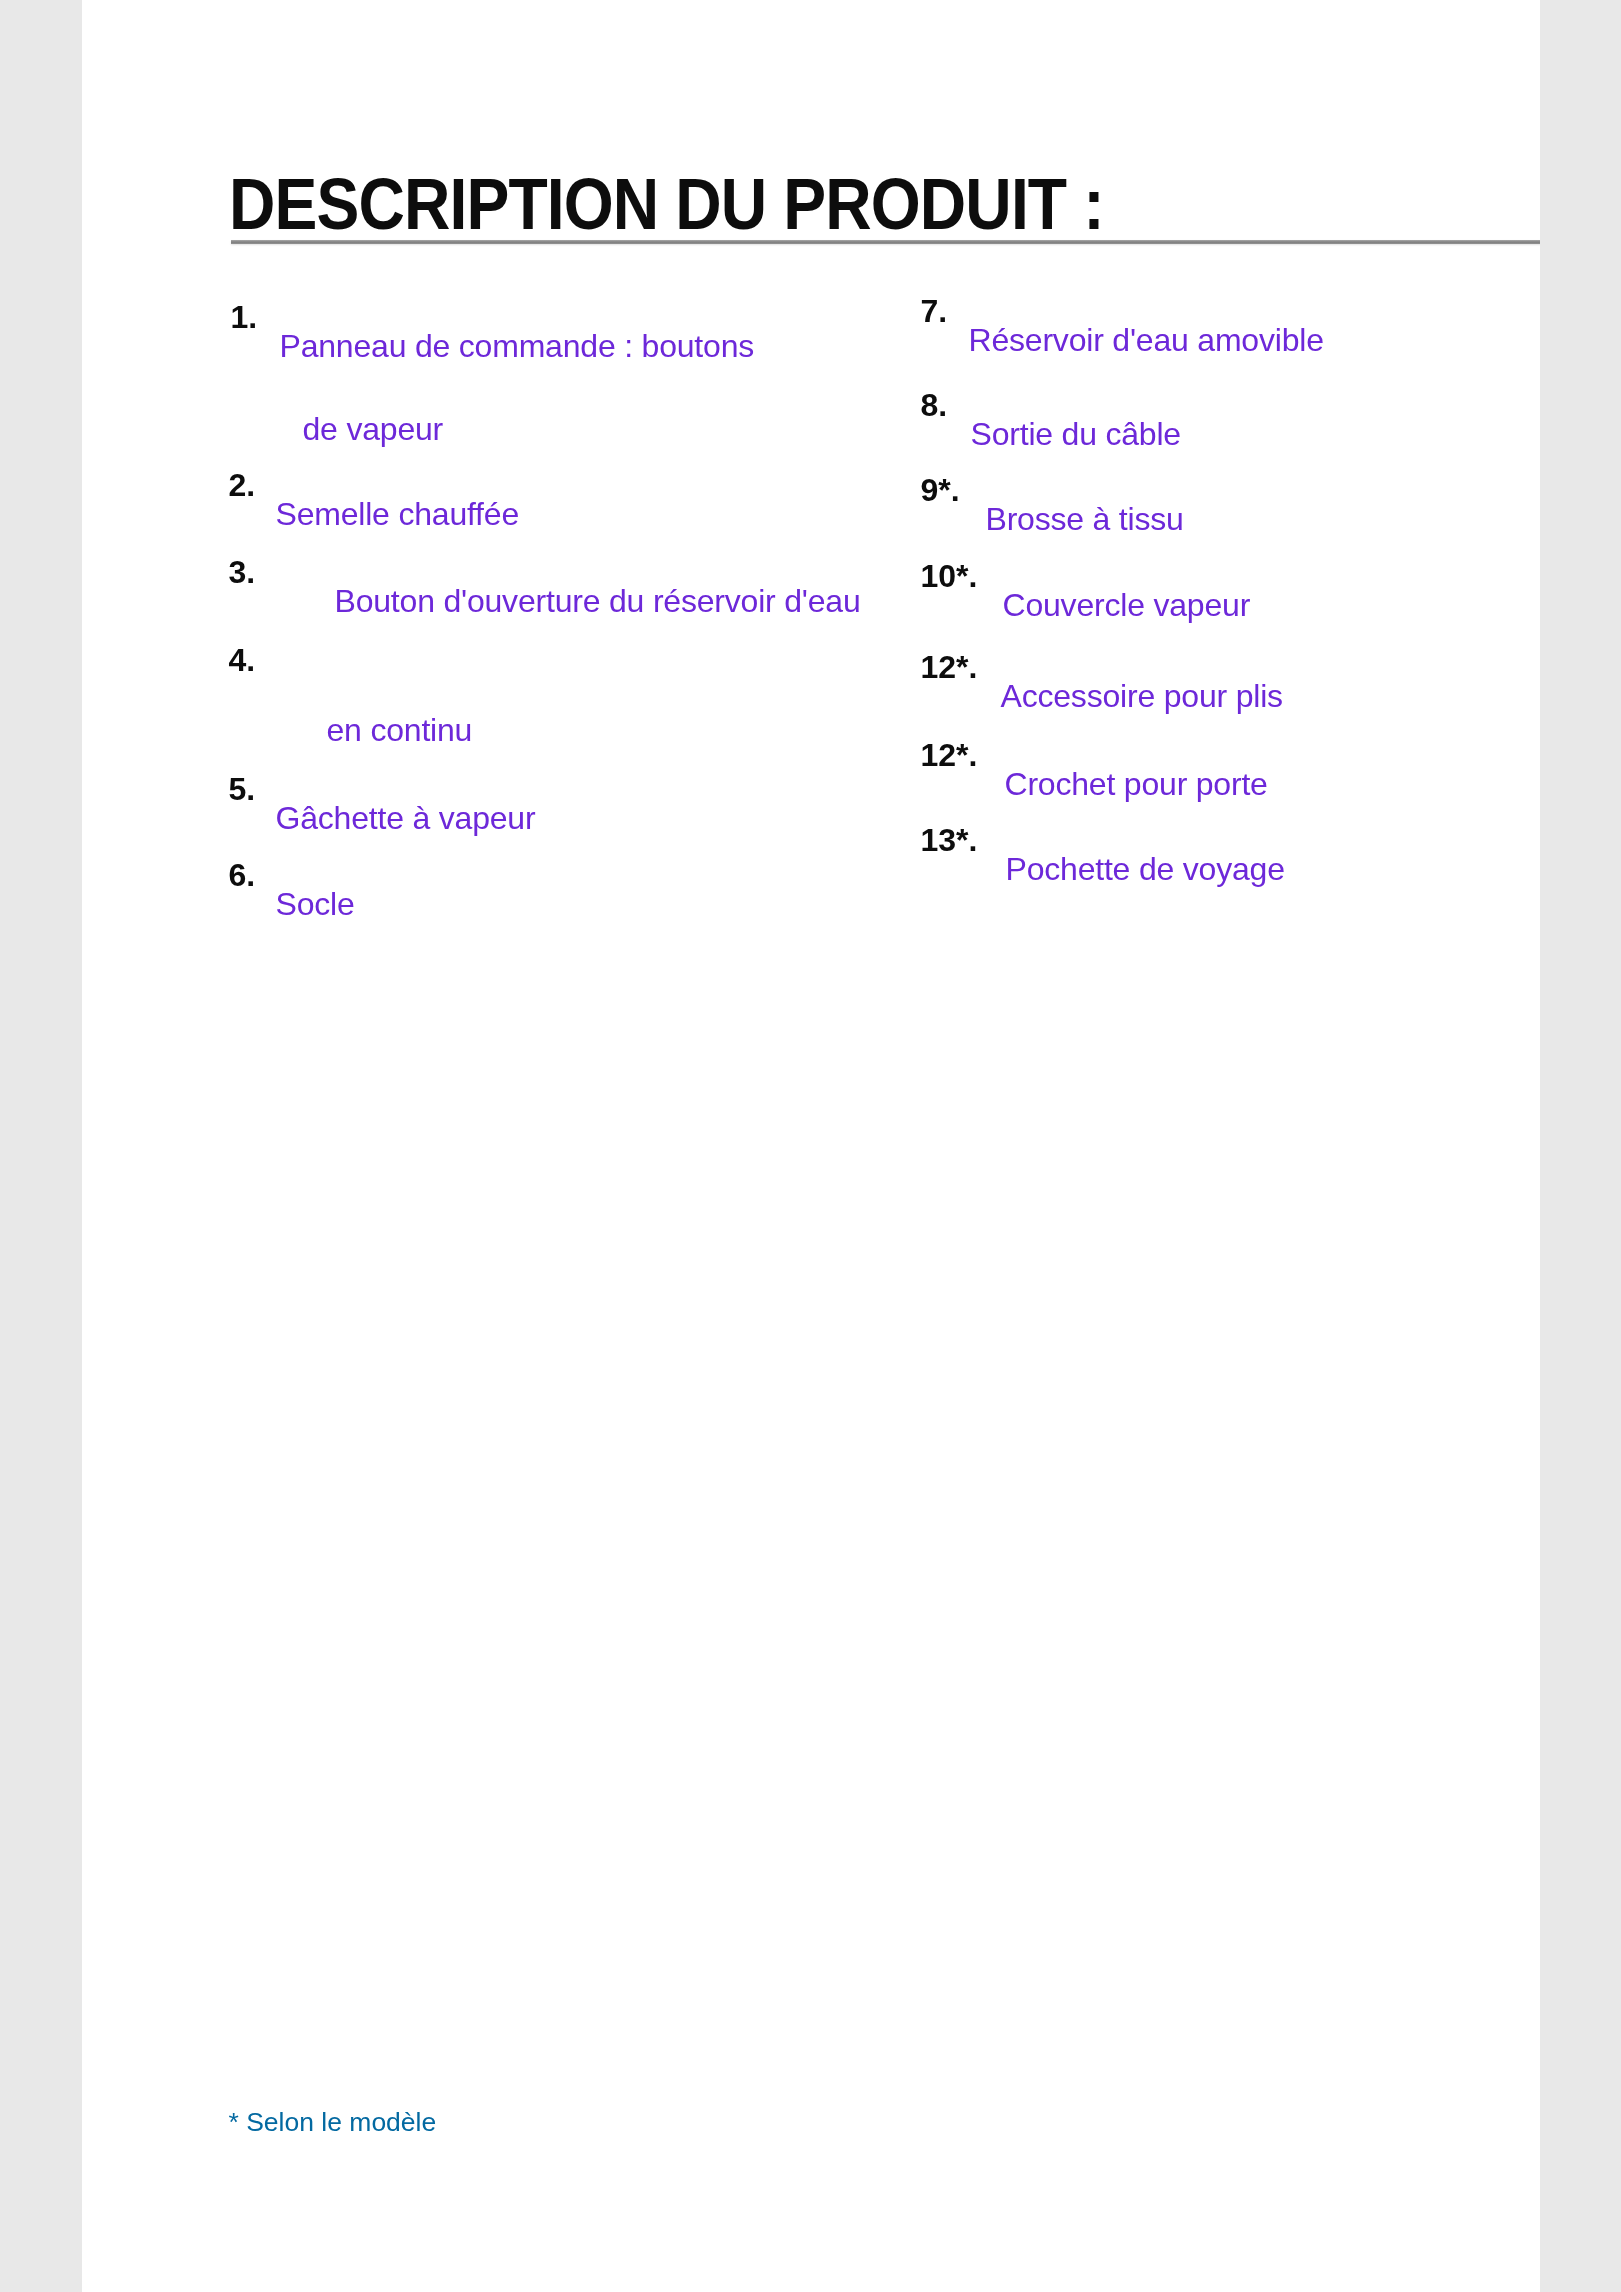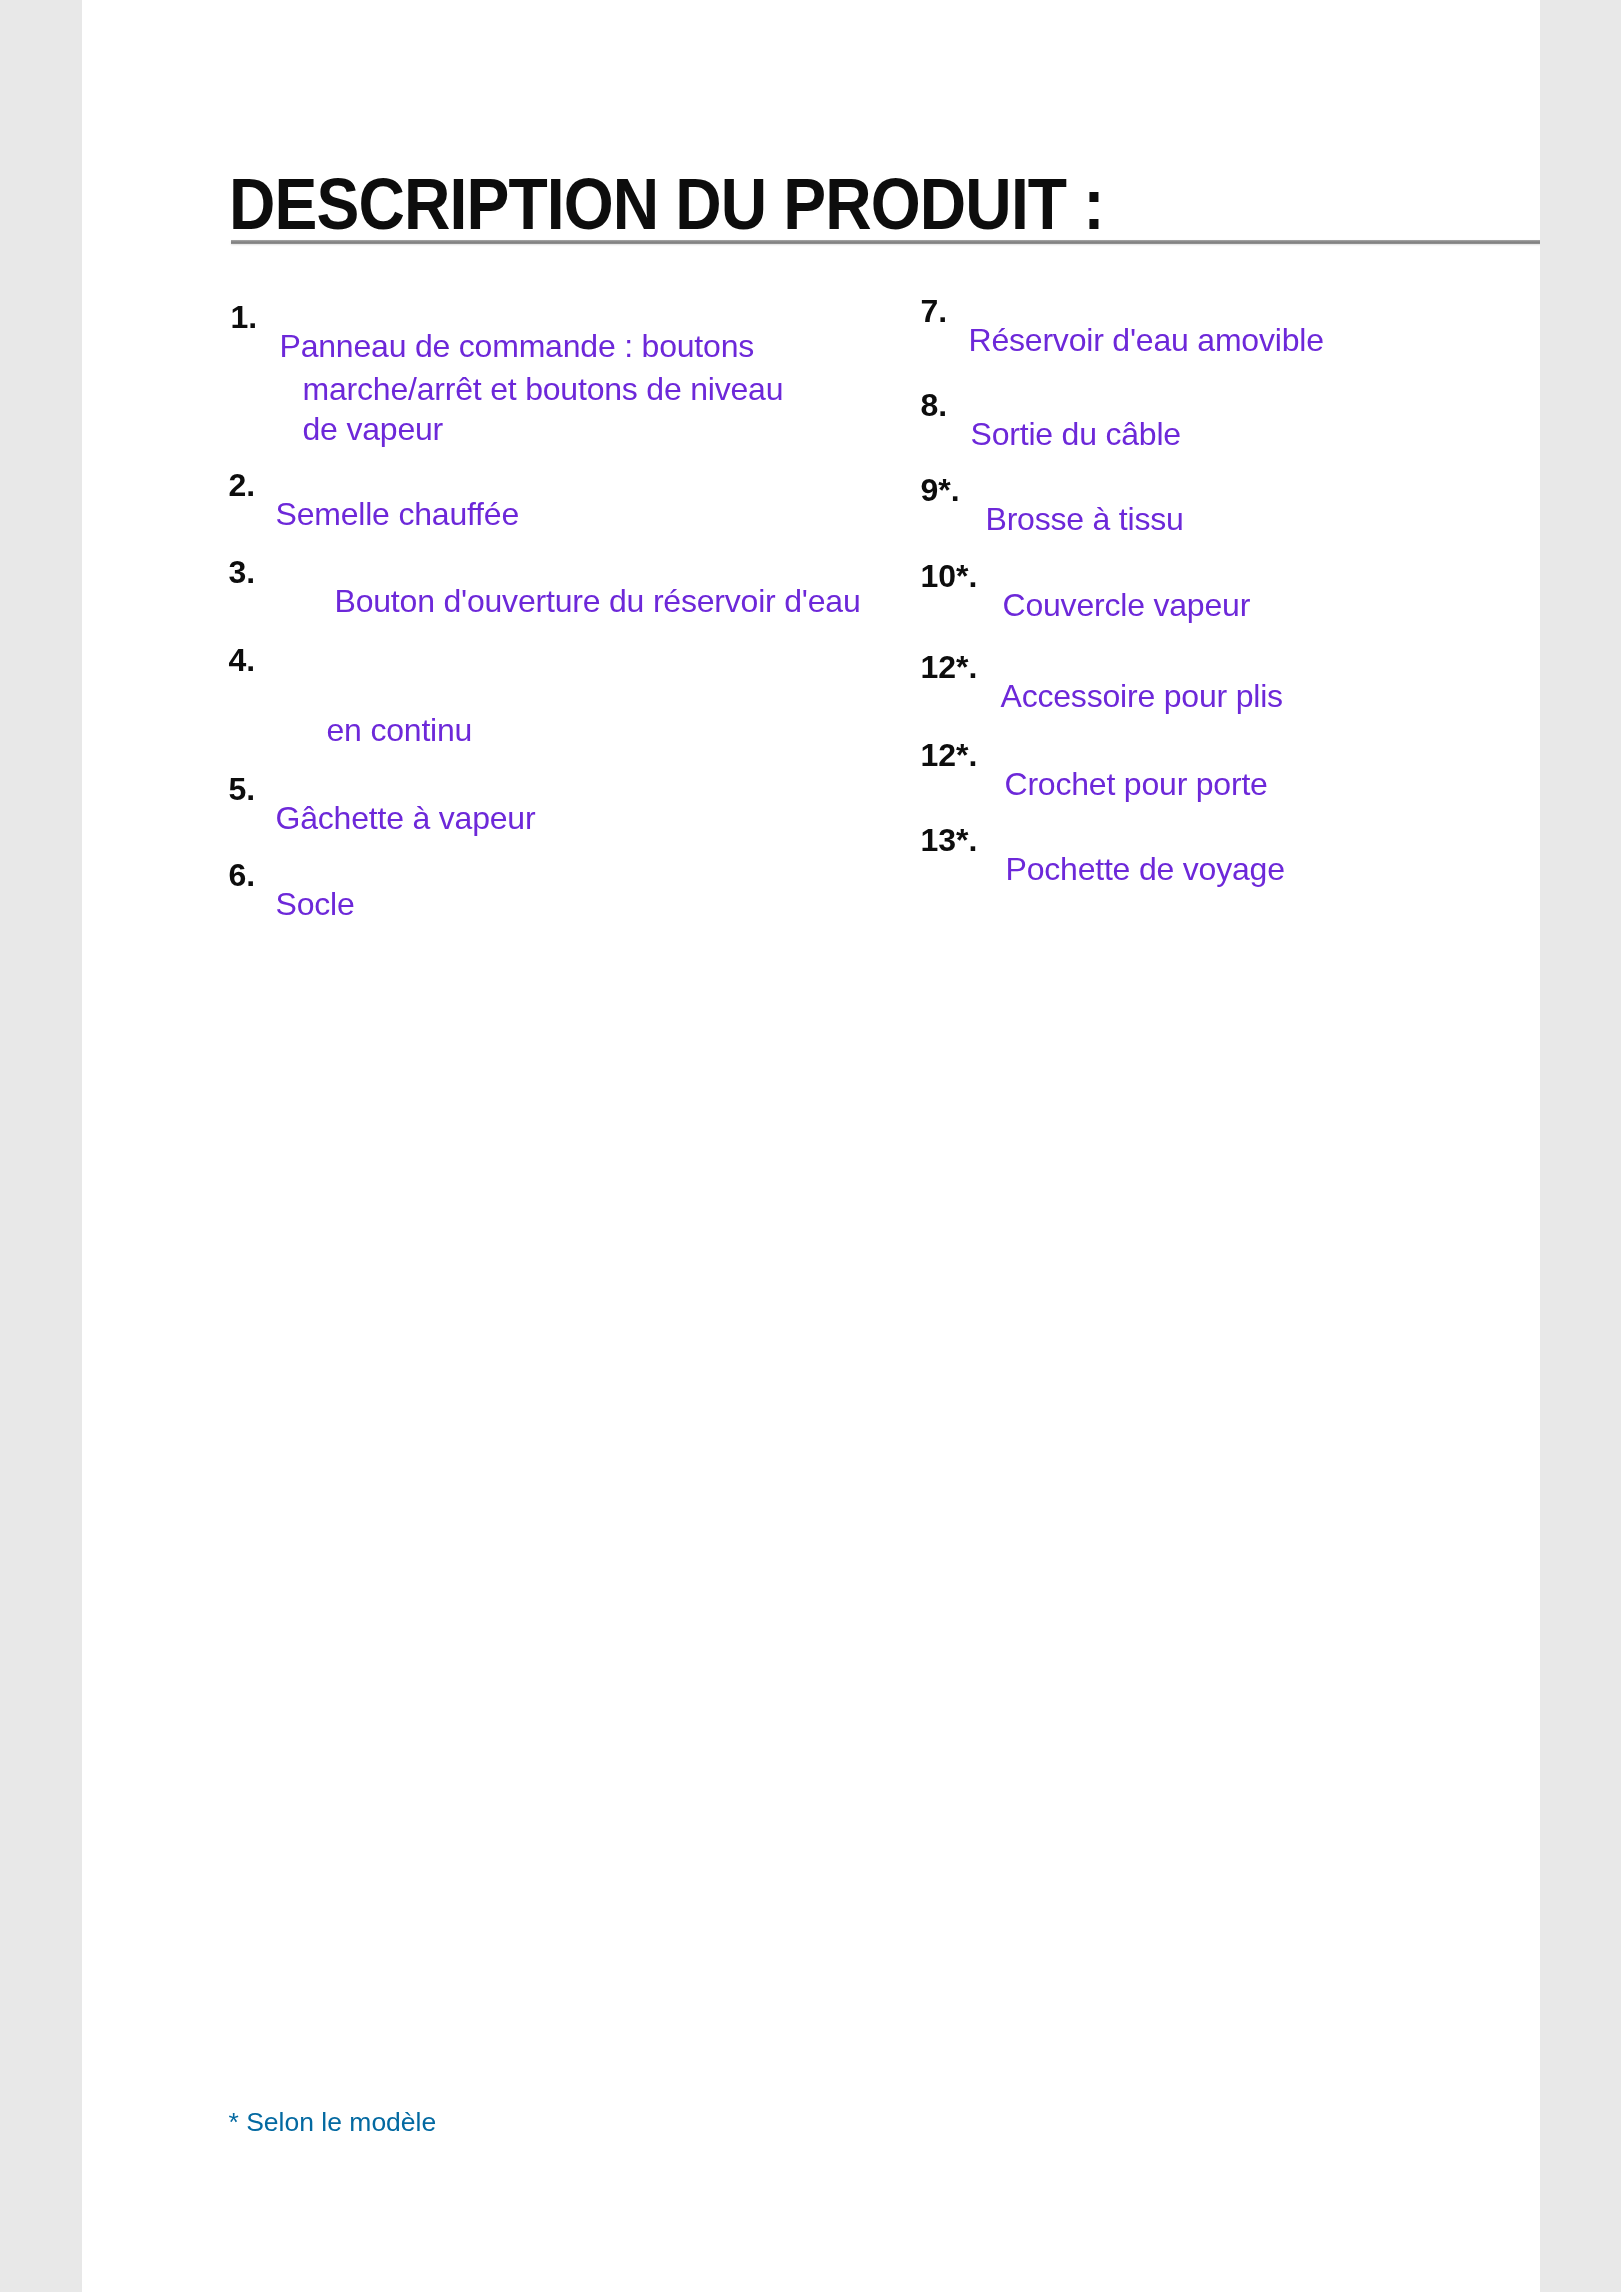--- a/index.html
+++ b/index.html
@@ -90,21 +90,20 @@
 </head>
 <body>
 
 <div class="page">
 
   <h1 class="title">DESCRIPTION DU PRODUIT :</h1>
   <div class="rule"></div>
 
   <span class="num" style="left:149px; top:301px;">1.</span>
   <span class="txt" style="left:198px; top:301px;">Panneau de commande : boutons</span>
-  <span class="txt" style="left:221px; top:344px;">marche/arrêt et boutons de niveau</span>
   <span class="txt" style="left:221px; top:384px;text-align:center;">de vapeur</span>
 
   <span class="num" style="left:147px; top:469px;">2.</span>
   <span class="txt" style="left:194px; top:469px;">Semelle chauffée</span>
 
   <span class="num" style="left:147px; top:556px;">3.</span>
   <span class="txt" style="left:253px; top:556px;">Bouton d'ouverture du réservoir d'eau</span>
 
   <span class="num" style="left:147px; top:644px;">4.</span>
   <span class="txt" style="left:245px; top:685px;">en continu</span>

